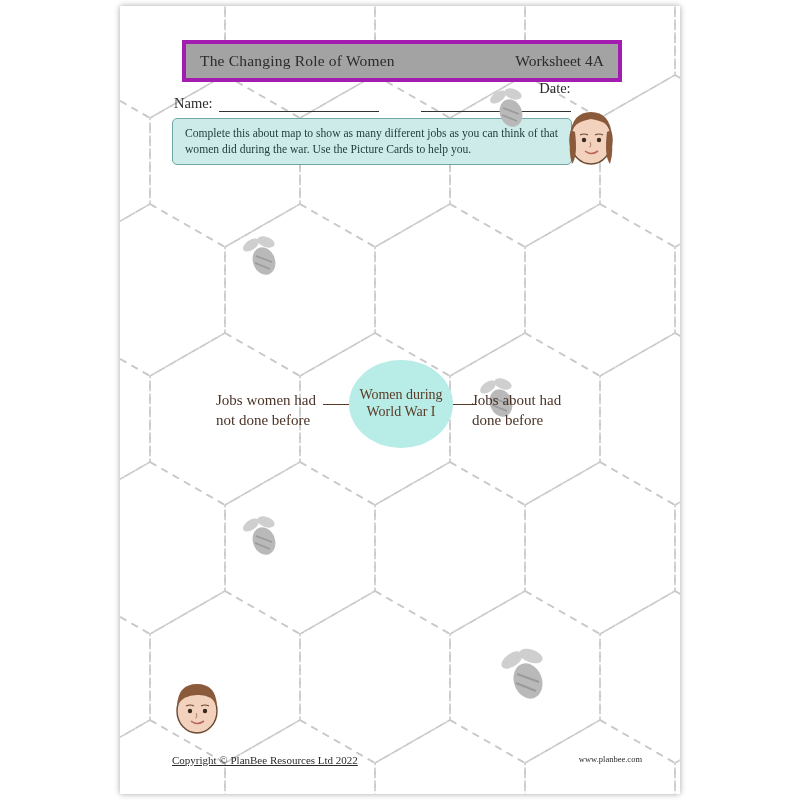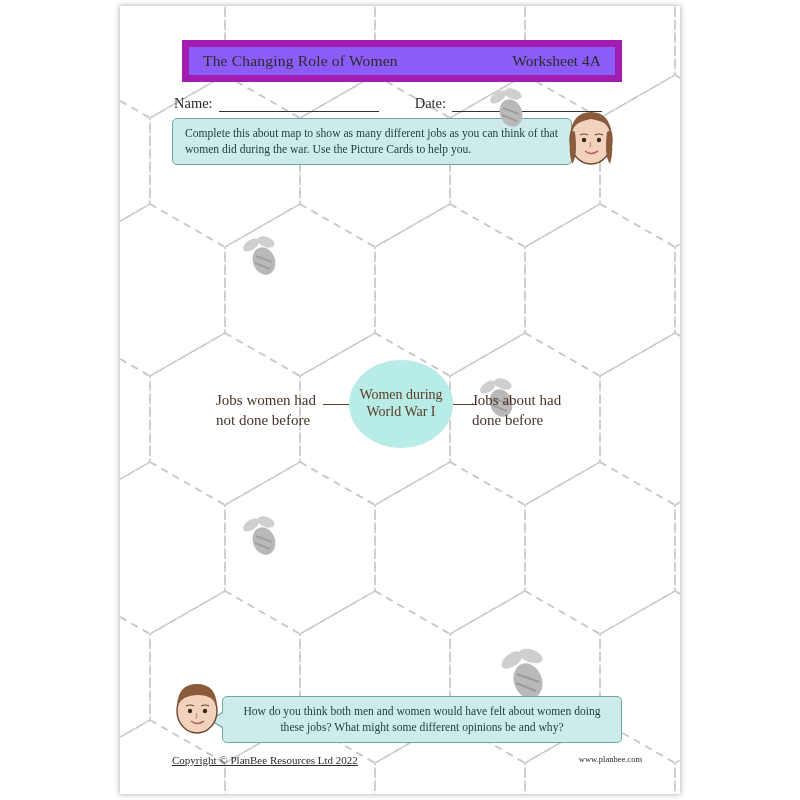--- a/index.html
+++ b/index.html
@@ -41,22 +41,22 @@
     height: 788px;
   }
 
   
   .title-box {
     position: absolute;
     left: 62px;
     top: 34px;
     width: 440px;
     height: 42px;
-    border: 7px solid #a21caf;
-    background: #8b5cf6;
+    border: 4px solid #a21caf;
+    background: #a3a3a3;
     box-sizing: border-box;
     display: flex;
     align-items: center;
     justify-content: space-between;
     padding: 0 14px;
   }
   .title-text {
     font-size: 15.5px;
     color: #2b2b2b;
     font-family: "Liberation Serif", serif;
@@ -86,21 +86,21 @@
     justify-content: flex-end;
   }
   .field .lbl { white-space: nowrap; }
   .field .rule {
     display: inline-block;
     border-bottom: 1px solid #333;
     height: 14px;
     margin-left: 6px;
   }
   .field.name .rule { width: 160px; }
-  .field.date { margin-left: 36px; }
+  .field.date { margin-left: 36px; flex-direction: column; }
   .field.date .rule { width: 150px; }
 
   
   .bubble {
     position: absolute;
     background: #cdece9;
     border: 1px solid #6fa7a2;
     border-radius: 5px;
     box-sizing: border-box;
     padding: 7px 12px;
@@ -358,21 +358,20 @@
     </svg>
 
     <div class="branch-line l"></div>
     <div class="branch-line r"></div>
 
     <div class="branch-label left">Jobs women had not done before</div>
     <div class="branch-label right">Jobs about had done before</div>
 
     <div class="center-oval">Women during World War I</div>
 
-    <div class="bubble bottom">How do you think both men and women would have felt about women doing these jobs? What might some different opinions be and why?</div>
 
     <svg class="character char-boy" viewBox="0 0 58 58" xmlns="http://www.w3.org/2000/svg">
       <ellipse cx="29" cy="33" rx="20" ry="22" fill="#f2d2bd" stroke="#6b4a33" stroke-width="1.4"></ellipse>
       <path d="M9 28 Q10 6 29 6 Q48 6 49 28 Q44 16 29 17 Q15 17 9 28 Z" fill="#8a5a3b"></path>
       <circle cx="22" cy="33" r="2.2" fill="#3a2a1e"></circle>
       <circle cx="37" cy="33" r="2.2" fill="#3a2a1e"></circle>
       <path d="M18 28 Q22 26 26 28" stroke="#6b4a33" stroke-width="1.2" fill="none"></path>
       <path d="M33 28 Q37 26 41 28" stroke="#6b4a33" stroke-width="1.2" fill="none"></path>
       <path d="M23 43 Q29 48 36 43" stroke="#b9645d" stroke-width="1.6" fill="none"></path>
       <path d="M28 35 Q30 40 27 40" stroke="#b98c72" stroke-width="1.1" fill="none"></path>

